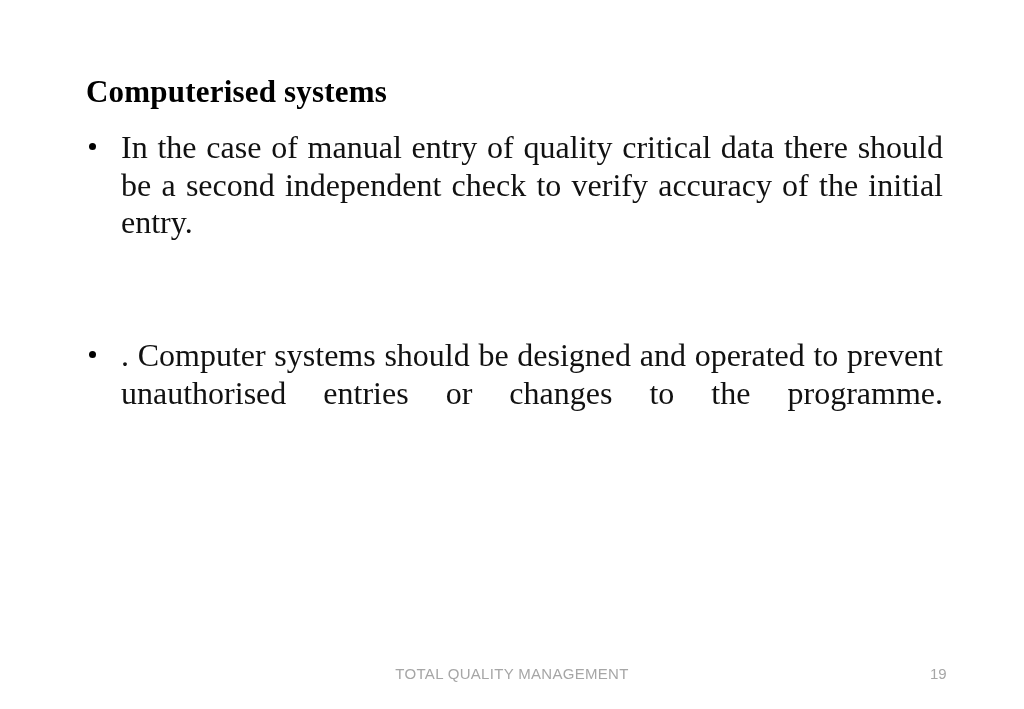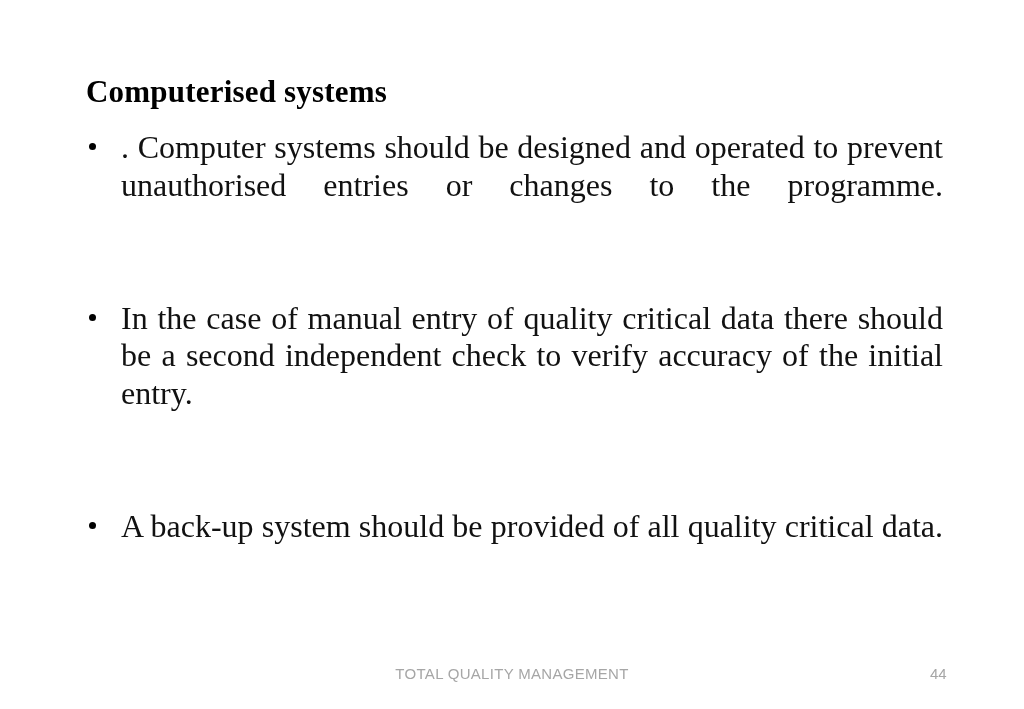--- a/index.html
+++ b/index.html
@@ -127,33 +127,29 @@
 <body>
 
 <div class="slide">
 
   <div class="slide-title">Computerised systems</div>
 
   <div class="body-block">
 
     <div class="bullet-item">
       <span class="bullet-marker"></span>
-      <span class="bullet-text">. Computer systems should be designed and operated to prevent unauthorised entries or changes to the programme.</span>
-    </div>
-
-    <div class="bullet-item">
-      <span class="bullet-marker"></span>
       <span class="bullet-text"> In the case of manual entry of quality critical data there should be a second independent check to verify accuracy of the initial entry.</span>
     </div>
 
     <div class="bullet-item">
       <span class="bullet-marker"></span>
-      <span class="bullet-text"> A back-up system should be provided of all quality critical data.</span>
+      <span class="bullet-text">. Computer systems should be designed and operated to prevent unauthorised entries or changes to the programme.</span>
     </div>
+
 
   </div>
 
   <div class="footer">
     <div class="footer-title">TOTAL QUALITY MANAGEMENT</div>
-    <div class="footer-pagenum">44</div>
+    <div class="footer-pagenum">19</div>
   </div>
 
 </div>
 
 </body></html>

